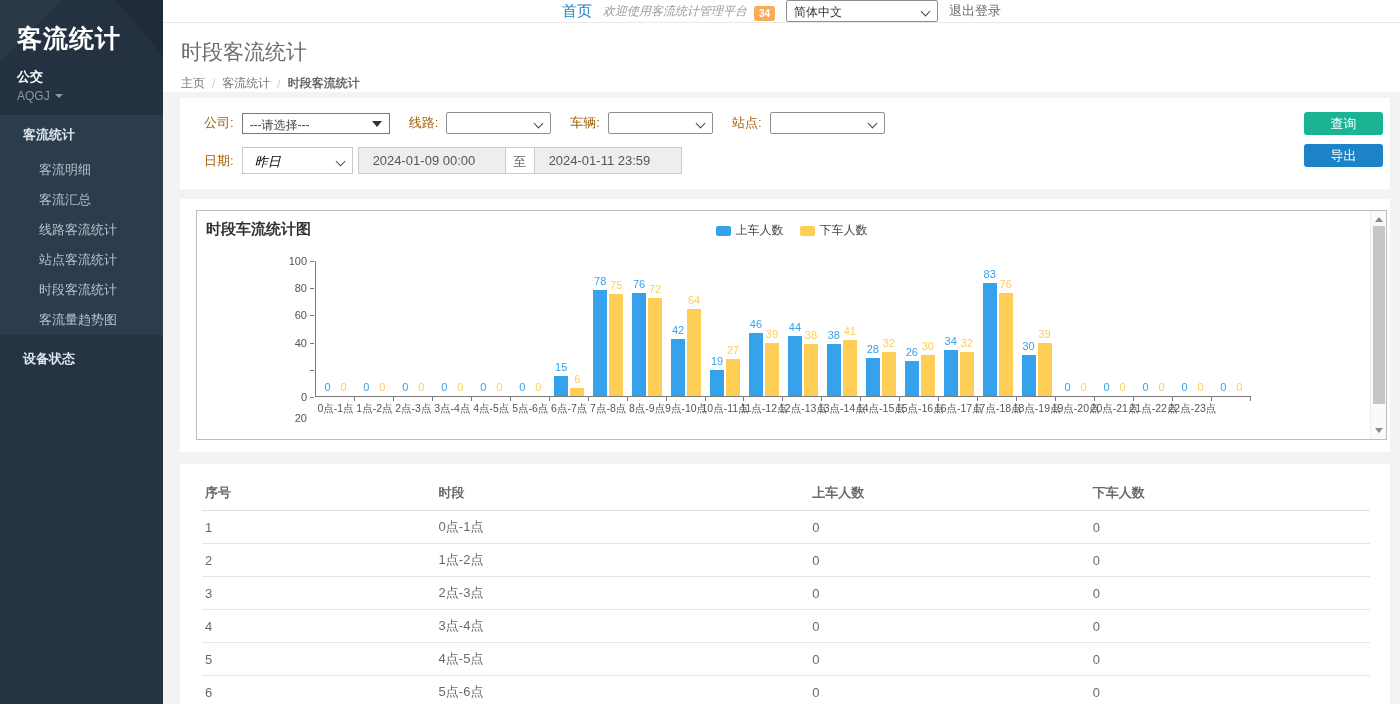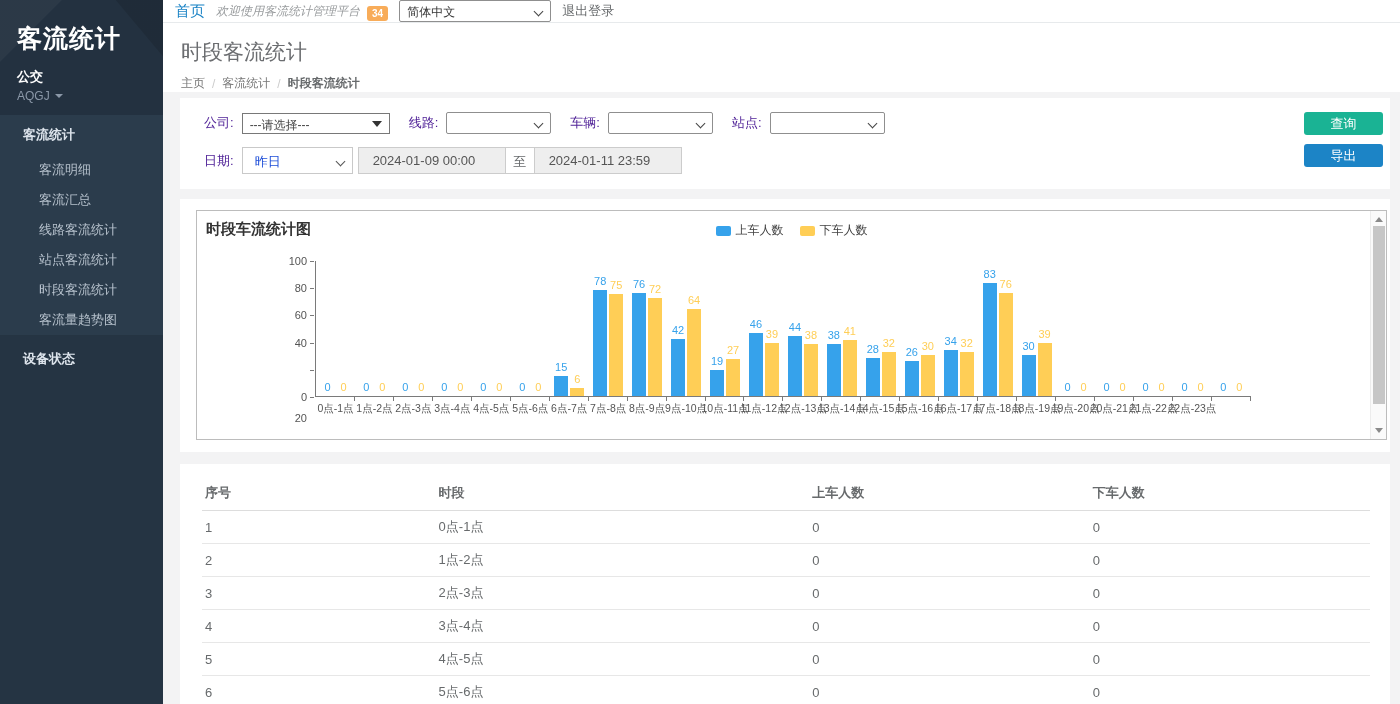--- a/index.html
+++ b/index.html
@@ -24,21 +24,21 @@
   .nav-block.active-block { background:#2b3c4c; }
   .section-hd { padding:11px 10px 11px 23px; color:#dde4ec; font-size:13px; font-weight:bold; cursor:pointer; }
   .sub-item { padding:6px 10px 6px 39px; color:#b7c2cd; font-size:13px; cursor:pointer; }
   .nav-block { border-bottom:1px solid rgba(0,0,0,0.12); }
   .nav-block.plain { border-bottom:none; padding:3px 0; }
 
   
   .main { flex:1; display:flex; flex-direction:column; min-width:0; }
   .topbar {
     height:40px; background:#fff; border-bottom:1px solid #e7eaec;
-    display:flex; align-items:center; justify-content:flex-start; gap:11px; padding:0 12px;
+    display:flex; align-items:center; justify-content:center; gap:11px; padding:0 12px;
   }
   .home-link { color:#1c84c6; font-size:15px; text-decoration:none; cursor:pointer; }
   .welcome { color:#999c9e; font-size:12px;font-style:italic; }
   .badge { background:#f8ac59; color:#fff; font-size:10px; font-weight:bold; border-radius:3px; padding:2px 5px; align-self:flex-start; margin-top:6px; margin-left:-4px; }
   .fake-select { position:relative; background:#fff; border:1px solid #8f8f8f; border-radius:2px; height:22px; width:152px; font-size:12px; color:#333; padding:3px 20px 0 7px; cursor:pointer; }
   .chev:after { content:""; position:absolute; right:8px; top:7px; width:6px; height:6px; border-right:1.6px solid #444; border-bottom:1.6px solid #444; transform:rotate(45deg); }
   .logout { color:#676a6c; font-size:13px; cursor:pointer; }
 
   .heading { background:#fff; height:85px; padding:15px 0 0 18px; }
   .page-title { color:#6b6d70; font-size:21px; font-weight:normal; }
@@ -47,26 +47,26 @@
   .crumb.last { font-weight:bold; color:#676a6c; cursor:default; }
   .crumb-sep { color:#ccc; }
 
   .content { padding:6px 10px 0 17px; }
   .card { background:#fff; }
 
   
   .filter-card { position:relative; padding:14px 100px 15px 24px; }
   .frow { display:flex; align-items:center; }
   .frow + .frow { margin-top:13px; }
-  .flabel { margin-right:8px; color:#4c1d95; font-size:13px; white-space:nowrap; }
+  .flabel { margin-right:8px; color:#a16207; font-size:13px; white-space:nowrap; }
   .dropdown-btn { position:relative; width:148px; height:21px; border:1px solid #787878; background:#fff; font-size:12px; color:#444; padding:3px 20px 0 7px; cursor:pointer; margin-right:19px; }
   .dropdown-btn .tri { position:absolute; right:7px; top:7px; width:0; height:0; border-left:5px solid transparent; border-right:5px solid transparent; border-top:6px solid #333; }
   .nselect { position:relative; height:22px; background:#fff; border:1px solid #8f8f8f; border-radius:2px; margin-right:19px; cursor:pointer; }
   .w-line { width:105px; } .w-veh { width:105px; } .w-sta { width:115px; margin-right:0; }
-  .date-select { position:relative; width:111px; height:27px; background:#fff; border:1px solid #c9c9c9; font-size:13px; color:#1d4ed8; padding:5px 20px 0 12px; cursor:pointer; margin-right:5px; }
+  .date-select { position:relative; width:111px; height:27px; background:#fff; border:1px solid #c9c9c9; font-size:13px; color:#000000; padding:5px 20px 0 12px; cursor:pointer; margin-right:5px;font-style:italic; }
   .date-select.chev:after { top:10px; border-color:#555; }
   .dgroup { display:flex; align-items:stretch; height:27px; }
   .dinput { width:148px; background:#eee; border:1px solid #ccc; color:#555; font-size:13px; padding:5px 0 0 14px; }
   .dsep { width:28px; background:#fff; border:1px solid #ccc; border-left:none; border-right:none; text-align:center; padding-top:5px; color:#676a6c; }
   .btn { position:absolute; right:7px; width:79px; height:23px; border:none; border-radius:3px; color:#fff; font-size:13px; font-family:inherit; cursor:pointer; }
   .btn-query { top:14px; background:#1ab394; }
   .btn-export { top:46px; background:#1c84c6; }
 
   
   .chart-card { margin-top:10px; padding:11px 3px 12px 16px; }

